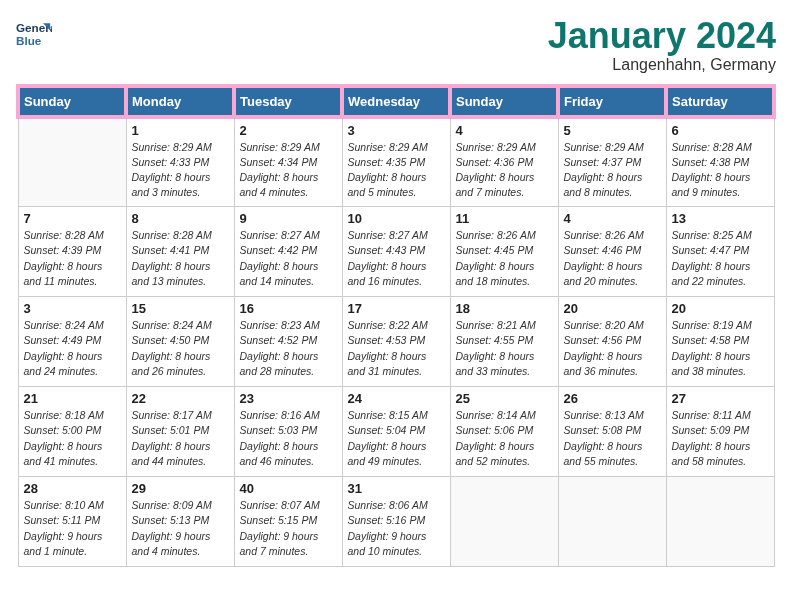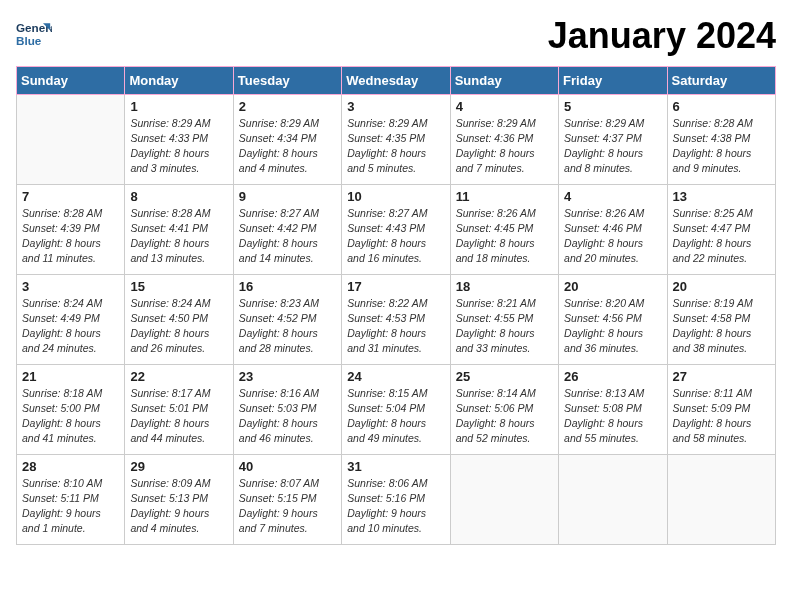--- a/index.html
+++ b/index.html
@@ -24,40 +24,40 @@
     .logo-icon {
       width: 36px;
       height: 36px;
     }
     .title-block {
       text-align: right;
     }
     .calendar-title {
       font-size: 36px;
       font-weight: bold;
-      color: #000000;
+      color: #0f766e;
       line-height: 1.1;
     }
     .calendar-subtitle {
       font-size: 16px;
       color: #333;
     }
     table {
       width: 100%;
       border-collapse: collapse;
       font-size: 11px;
     }
     thead th {
       background-color: #2e6da4;
       color: #fff;
       padding: 6px 4px;
       text-align: left;
       font-size: 13px;
       font-weight: bold;
-      border: 1px solid #f9a8d4;
+      border: 4px solid #f9a8d4;
     }
     tbody td {
       vertical-align: top;
       border: 1px solid #ccc;
       padding: 4px 5px;
       min-height: 80px;
       width: calc(100% / 7);
     }
     .day-num {
       font-size: 13px;
@@ -85,20 +85,21 @@
 <div class="header">
   <div class="logo">
     <svg class="logo-icon" viewBox="0 0 40 40" xmlns="http://www.w3.org/2000/svg">
       <text x="0" y="18" font-size="13" font-weight="bold" fill="#1a3a5c">General</text>
       <text x="0" y="32" font-size="13" font-weight="bold" fill="#2e6da4">Blue</text>
       <polygon points="30,8 38,16 38,8" fill="#2e6da4"></polygon>
     </svg>
   </div>
   <div class="title-block">
     <div class="calendar-title">January 2024</div>
+    <div class="calendar-subtitle">Langenhahn, Germany</div>
   </div>
 </div>
 
 <table>
   <thead>
     <tr id="header-row">
     <th>Sunday</th>
         <th>Monday</th>
         <th>Tuesday</th>
         <th>Wednesday</th>

